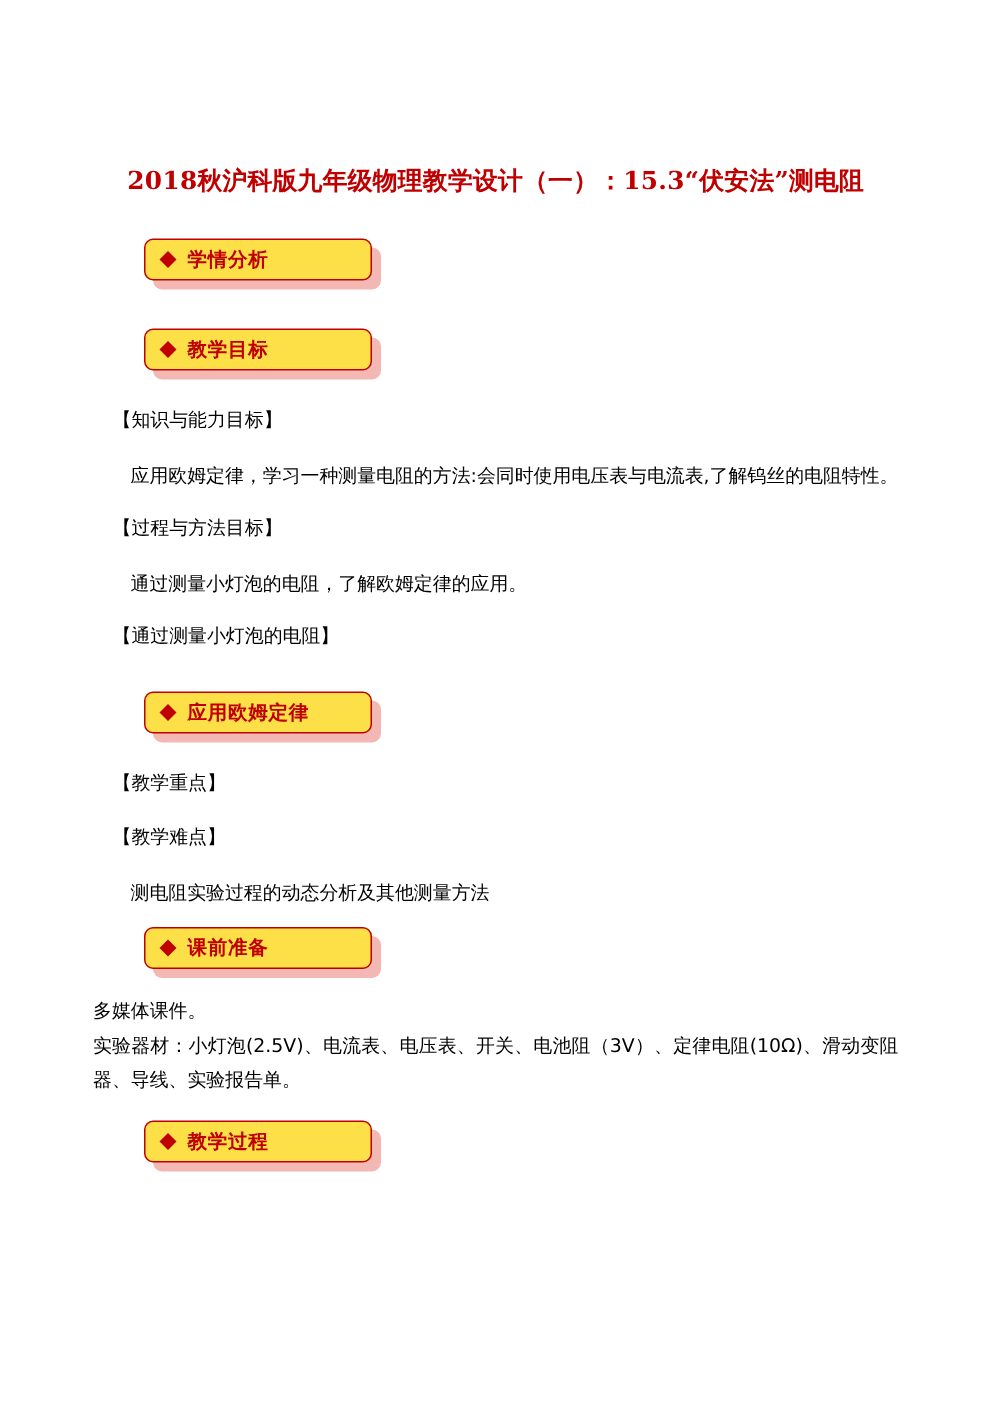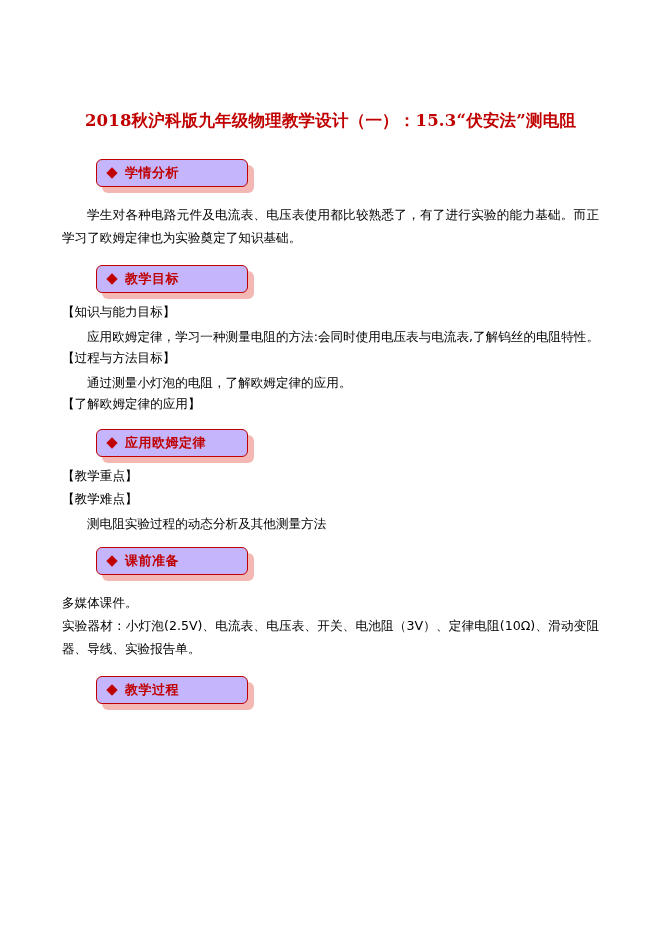--- a/index.html
+++ b/index.html
@@ -36,21 +36,21 @@
     letter-spacing: 0.2px;
   }
   .section-label {
     position: relative;
     width: 152px;
     height: 28px;
     margin: 0 0 0 34px;
     box-sizing: border-box;
     border: 1.4px solid #c00000;
     border-radius: 6px;
-    background: #c4b5fd;
+    background: #fde047;
     display: flex;
     align-items: center;
     padding-left: 11px;
   }
   .section-label .shadow {
     position: absolute;
     left: 5px;
     top: 5px;
     width: 152px;
     height: 28px;
@@ -85,60 +85,59 @@
     text-align: justify;
     font-family: "DejaVu Sans", "Liberation Sans", sans-serif;
   }
   p.indent2 {
     text-indent: 25px;
   }
   .gap-a { height: 12px; }
   .gap-b { height: 16px; }
   .gap-c { height: 9px; }
   .sub-head {
-    margin: 0;
+    margin: 13px;
     font-size: 12.6px;
     line-height: 23px;
-    font-family: Liberation Mono, monospace;
+    font-family: Liberation Sans, sans-serif;
   }
 </style>
 </head>
 <body>
 
 <div class="page">
 
   <h1 class="doc-title">2018秋沪科版九年级物理教学设计（一）：15.3“伏安法”测电阻</h1>
 
   <div style="height:22px"></div>
 
   <div class="label-wrap">
     <div class="section-label">
       <div class="shadow"></div>
       <span class="diamond"></span>
       <span class="lbl">学情分析</span>
     </div>
   </div>
   <div class="gap-b"></div>
-  <p class="body-text indent2">学生对各种电路元件及电流表、电压表使用都比较熟悉了，有了进行实验的能力基础。而正学习了欧姆定律也为实验奠定了知识基础。</p>
 
   <div class="gap-b"></div>
 
   <div class="label-wrap">
     <div class="section-label">
       <div class="shadow"></div>
       <span class="diamond"></span>
       <span class="lbl">教学目标</span>
     </div>
   </div>
   <div class="gap-c"></div>
   <p class="sub-head">【知识与能力目标】</p>
   <p class="body-text indent2">应用欧姆定律，学习一种测量电阻的方法:会同时使用电压表与电流表,了解钨丝的电阻特性。</p>
   <p class="sub-head">【过程与方法目标】</p>
   <p class="body-text indent2">通过测量小灯泡的电阻，了解欧姆定律的应用。</p>
-  <p class="sub-head">【了解欧姆定律的应用】</p>
+  <p class="sub-head">【通过测量小灯泡的电阻】</p>
 
   <div class="gap-a"></div>
 
   <div class="label-wrap">
     <div class="section-label">
       <div class="shadow"></div>
       <span class="diamond"></span>
       <span class="lbl">应用欧姆定律</span>
     </div>
   </div>

